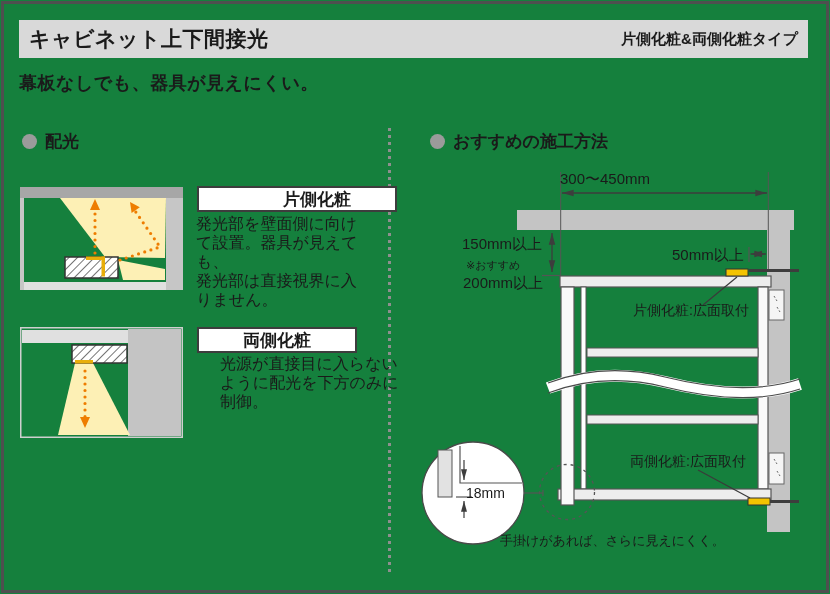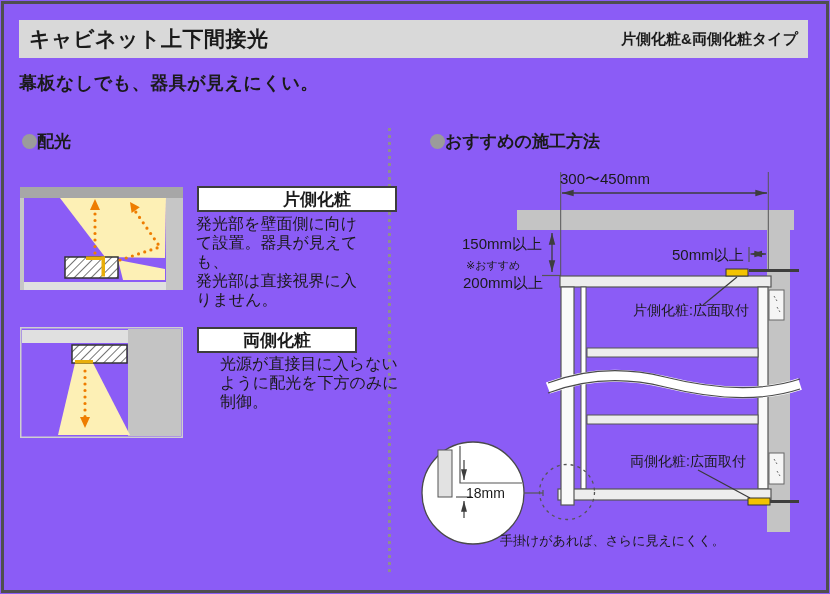--- a/index.html
+++ b/index.html
@@ -1,26 +1,26 @@
 <!DOCTYPE html>
 <html><head>
 <meta charset="utf-8">
 <style>
   html,body{margin:0;padding:0;background:#fff;}
   #page{
-    position:relative;width:830px;height:594px;background:#8b5cf6;overflow:hidden;
+    position:relative;width:830px;height:594px;background:#15803d;overflow:hidden;
     font-family:"Liberation Sans","DejaVu Sans",sans-serif;color:#1a1a1a;
   }
   .page-border{position:absolute;left:1px;top:1px;right:1px;bottom:1px;border:3px solid #4f4f4f;pointer-events:none;}
   .abs{position:absolute;}
   .header-bar{left:19px;top:20px;width:789px;height:38px;background:#d9d9d9;display:flex;align-items:center;justify-content:space-between;padding:0 10px;box-sizing:border-box;}
   .page-title{font-size:21px;font-weight:bold;letter-spacing:.5px;}
   .type-label{font-size:15px;font-weight:bold;}
   .subtitle{left:19px;top:71px;font-size:18px;font-weight:bold;letter-spacing:.5px;}
-  .section-head{display:flex;align-items:center;gap:0;font-size:17px;font-weight:bold;}
+  .section-head{display:flex;align-items:center;gap:8px;font-size:17px;font-weight:bold;}
   .bullet{width:15px;height:15px;border-radius:50%;background:#9b9b9b;flex:0 0 auto;}
   .divider{left:388px;top:128px;width:3px;height:447px;background:repeating-linear-gradient(to bottom,#8f8f8f 0 3px,transparent 3px 7px);}
   .spec-box{width:156px;height:22px;border:2px solid #3d3d3d;background:#fff;display:flex;align-items:center;justify-content:center;font-size:17px;font-weight:bold;}
   .para{font-size:16px;line-height:19px;letter-spacing:0;}
   .dim{font-size:15px;white-space:nowrap;}
   .dim-small{font-size:11px;white-space:nowrap;}
   .lead-label{font-size:14px;white-space:nowrap;}
   .note{font-size:13px;white-space:nowrap;}
   svg{display:block;}
 </style>

